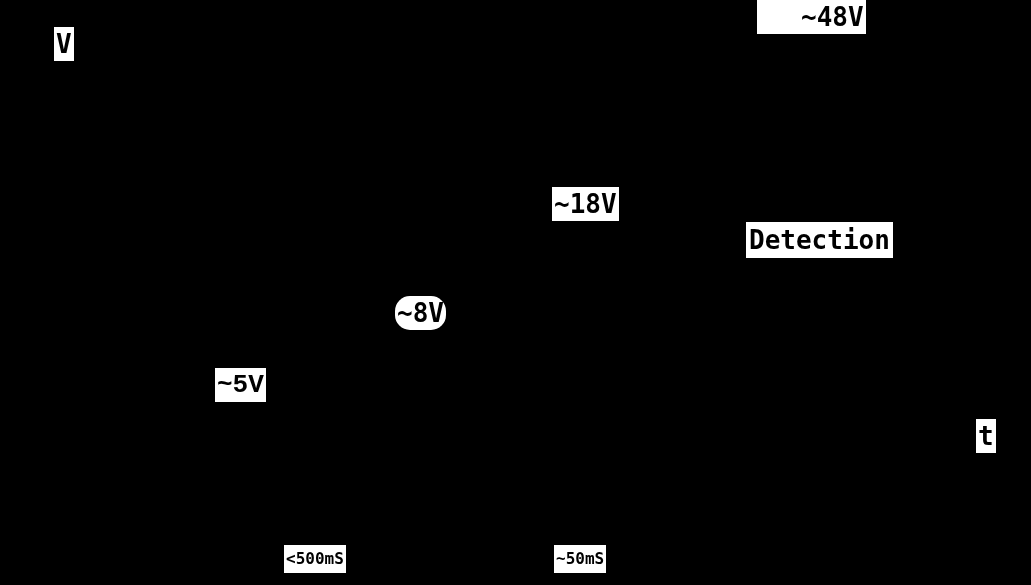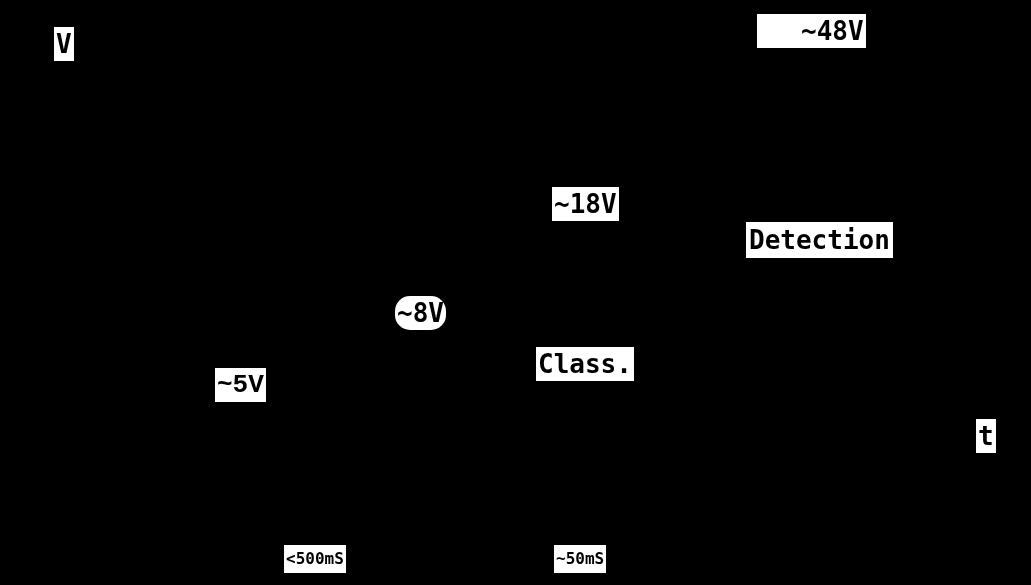--- a/index.html
+++ b/index.html
@@ -31,21 +31,21 @@
     line-height: 28px;
     padding: 0 2px;
   }
   .chip.two-line {
     text-align: center;
     line-height: 36px;
     padding: 0 3px;
   }
   
   #lbl-v         { left: 54px;  top: 27px;  }
-  #lbl-48v       { left: 757px; top: 14px; padding-left: 44px;  }
+  #lbl-48v       { left: 757px; top: 0; padding-left: 44px;  }
   #lbl-18v       { left: 552px; top: 187px; }
   #lbl-normal    { left: 746px; top: 222px; }
   #lbl-8v        { left: 395px; top: 296px; border-radius: 15px; }
   #lbl-5v        { left: 215px; top: 368px; font-family: Liberation Mono, monospace; }
   #lbl-class     { left: 536px; top: 347px; }
   #lbl-detection { left: 248px; top: 436px; }
   #lbl-t         { left: 976px; top: 419px; }
   #lbl-t500      { left: 284px; top: 545px; }
   #lbl-t50       { left: 554px; top: 545px; }
 </style>
@@ -61,21 +61,20 @@
   <div class="chip" id="lbl-18v">~18V</div>
 
   <div class="chip two-line" id="lbl-normal">
     <div>Detection</div>
   </div>
 
   <div class="chip" id="lbl-8v">~8V</div>
 
   <div class="chip" id="lbl-5v">~5V</div>
 
-  <div class="chip" id="lbl-class">Class.</div>
 
 
   <div class="chip" id="lbl-t">t</div>
 
   <div class="chip small" id="lbl-t500">&lt;500mS</div>
 
   <div class="chip small" id="lbl-t50">~50mS</div>
 
 </div>
 

